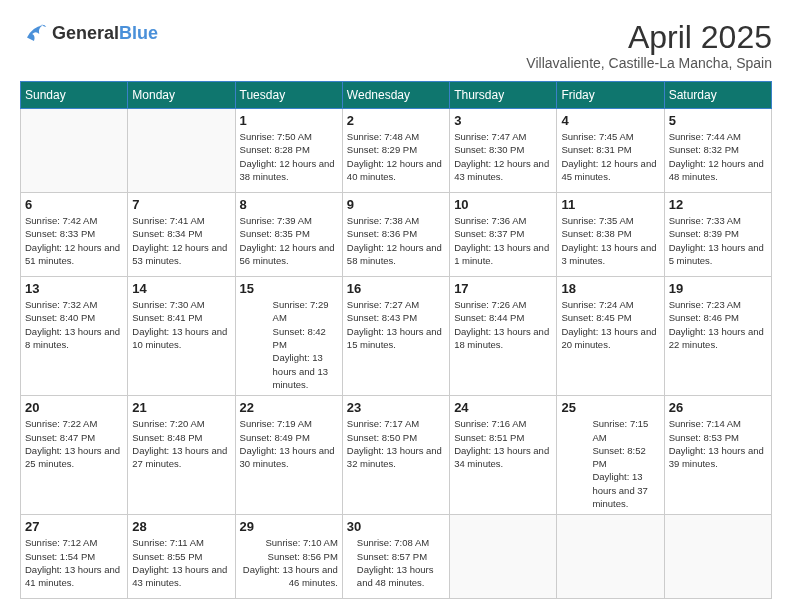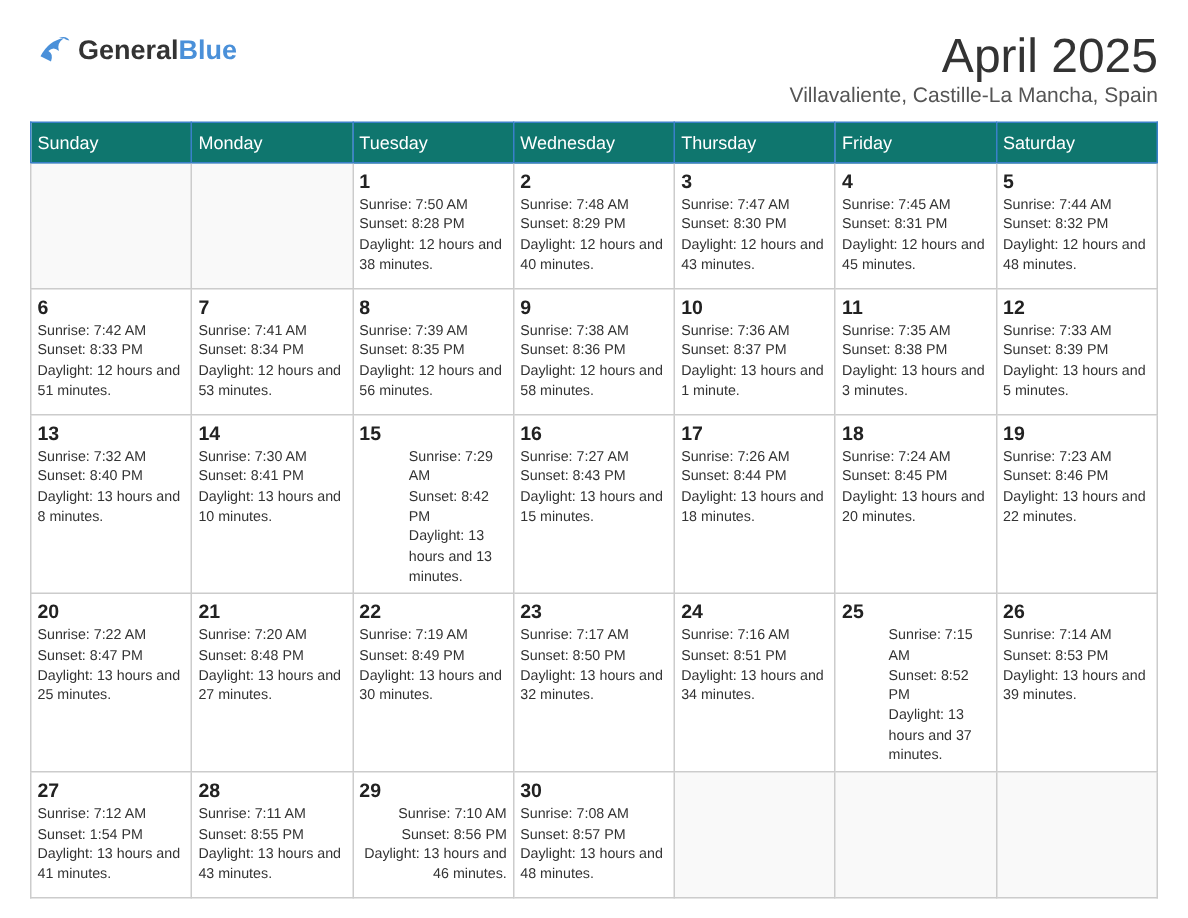--- a/index.html
+++ b/index.html
@@ -368,21 +368,21 @@
           <div class="cell-inner">
             <span class="day-number">29</span>
             <div class="day-info" style="white-space: pre-line; text-align: right;">Sunrise: 7:10 AM
 Sunset: 8:56 PM
 Daylight: 13 hours and 46 minutes.</div>
           </div>
         </td>
         <td>
           <div class="cell-inner">
             <span class="day-number">30</span>
-            <div class="day-info" style="white-space: pre-line;">Sunrise: 7:08 AM
+            <div class="day-info" style="white-space: pre-line; margin-left: 10px;">Sunrise: 7:08 AM
 Sunset: 8:57 PM
 Daylight: 13 hours and 48 minutes.</div>
           </div>
         </td>
         <td class="empty-cell">
           <div class="cell-inner"></div>
         </td>
         <td class="empty-cell">
           <div class="cell-inner"></div>
         </td>

